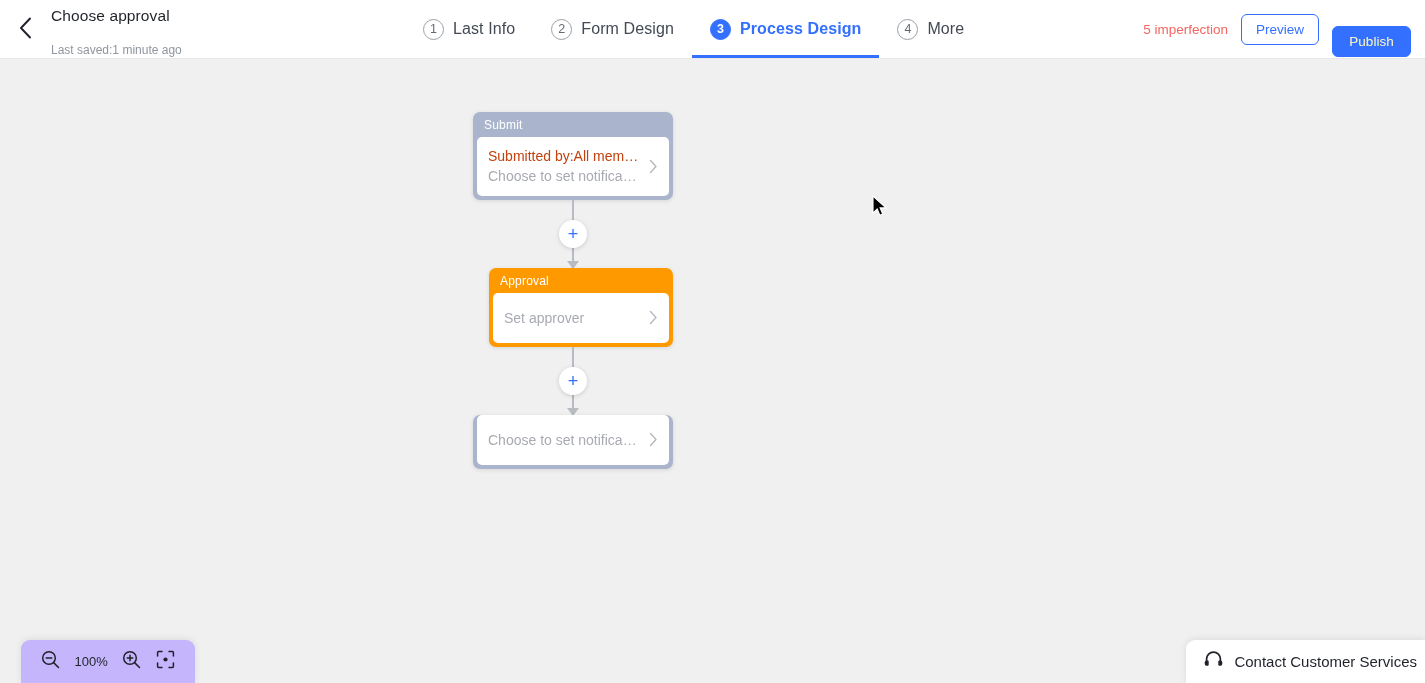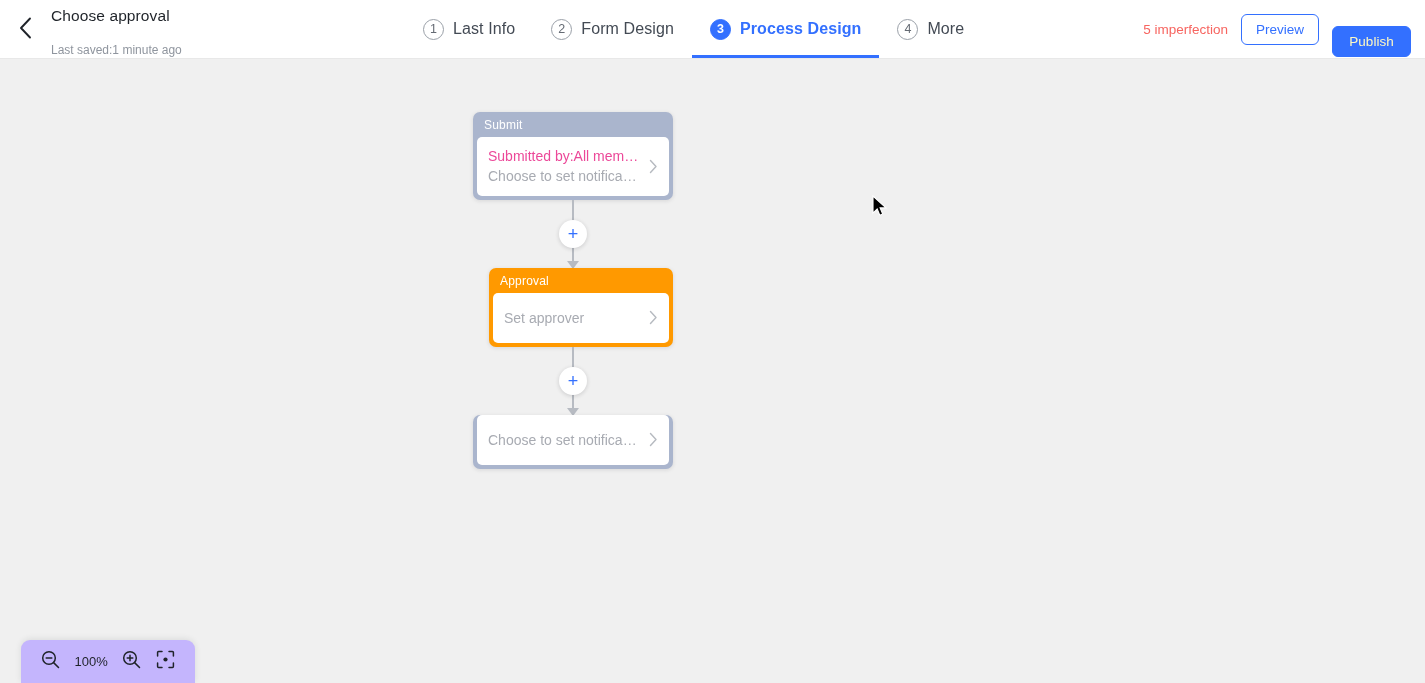--- a/index.html
+++ b/index.html
@@ -180,21 +180,21 @@
     display: flex;
     align-items: center;
     justify-content: space-between;
     gap: 6px;
     cursor: pointer;
     min-height: 50px;
   }
   .node-texts { overflow: hidden; }
   .node-main {
     font-size: 14px;
-    color: #ec4899;
+    color: #c2410c;
     white-space: nowrap;
     overflow: hidden;
     text-overflow: ellipsis;
     line-height: 20px;
   }
   .node-sub {
     font-size: 14px;
     color: #a8abb2;
     white-space: nowrap;
     overflow: hidden;
@@ -461,14 +461,26 @@
       <span>
         <svg width="19" height="19" viewBox="0 0 19 19" fill="none">
           <path d="M1.6 6V2.6a1 1 0 011-1H6M13 1.6h3.4a1 1 0 011 1V6
                    M17.4 13v3.4a1 1 0 01-1 1H13M6 17.4H2.6a1 1 0 01-1-1V13" stroke="currentColor" stroke-width="1.5" stroke-linecap="round"></path>
           <circle cx="9.5" cy="9.5" r="2.1" fill="currentColor"></circle>
         </svg>
       </span>
     </div>
   </div>
 
+  <div class="service">
+    <span>
+      <svg width="21" height="21" viewBox="0 0 21 21" fill="none">
+        <path d="M3.6 13.4V10a6.9 6.9 0 0113.8 0v3.4" stroke="#1f2329" stroke-width="1.7" stroke-linecap="round"></path>
+        <path d="M3.6 11.6h1.1a1 1 0 011 1v3.1a1 1 0 01-1 1H3.6a1.9 1.9 0 01-1.9-1.9v-1.3
+                 a1.9 1.9 0 011.9-1.9z" fill="#1f2329"></path>
+        <path d="M17.4 11.6h-1.1a1 1 0 00-1 1v3.1a1 1 0 001 1h1.1a1.9 1.9 0 001.9-1.9v-1.3
+                 a1.9 1.9 0 00-1.9-1.9z" fill="#1f2329"></path>
+      </svg>
+    </span>
+    <span class="service-label">Contact Customer Services</span>
+  </div>
 
 </div>
 
 </body></html>

